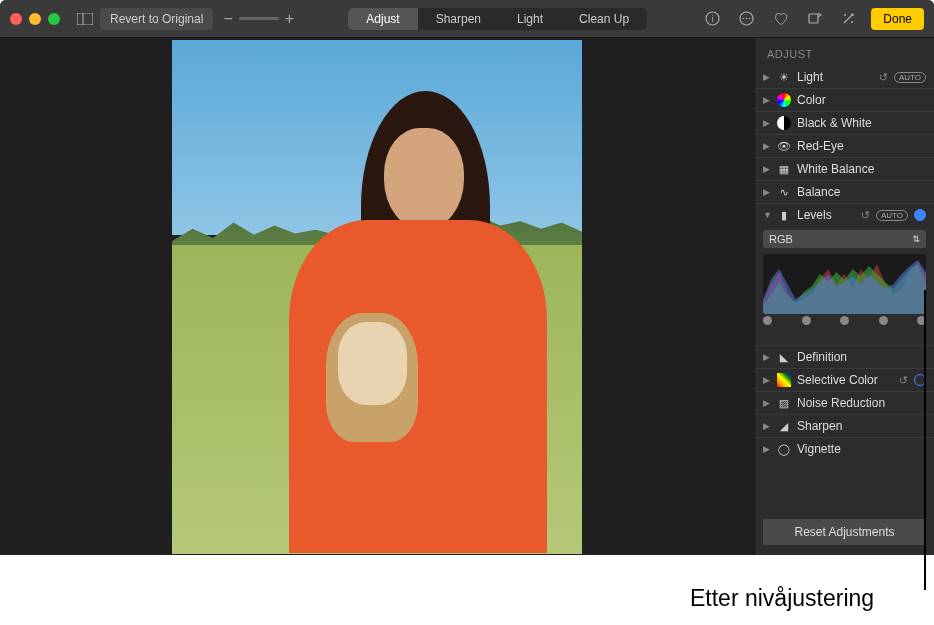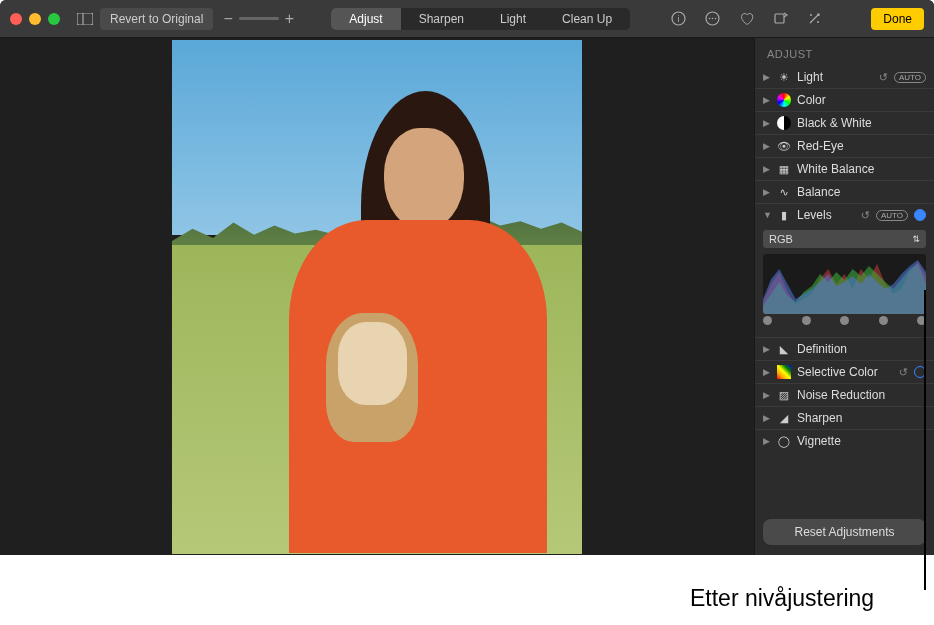--- a/index.html
+++ b/index.html
@@ -13,21 +13,21 @@
   .dot.green { background: #28c840; }
   .tb-btn { background: #4a4a4a; color: #ccc; border: none; height: 22px; padding: 0 10px; border-radius: 4px; font-size: 12px; display: flex; align-items: center; cursor: pointer; }
   .tb-icon { width: 22px; height: 22px; display: flex; align-items: center; justify-content: center; color: #aaa; cursor: pointer; }
   .zoom-slider { display: flex; align-items: center; gap: 6px; color: #aaa; margin-left: 6px; }
   .zoom-track { width: 40px; height: 3px; background: #666; border-radius: 2px; }
   .seg { display: flex; background: #2a2a2a; border-radius: 5px; overflow: hidden; margin: 0 auto; }
   .seg button { background: transparent; color: #ccc; border: none; padding: 4px 18px; font-size: 12px; cursor: pointer; }
   .seg button.active { background: #555; color: #fff; }
   .spacer { flex: 1; }
   .right-icons { display: flex; gap: 12px; align-items: center; }
-  .done-btn { background: #ffcc00; color: #000; border: none; padding: 4px 12px; border-radius: 4px; font-size: 12px; font-weight: 500; cursor: pointer; margin-left: 34px; }
+  .done-btn { background: #ffcc00; color: #000; border: none; padding: 4px 12px; border-radius: 4px; font-size: 12px; font-weight: 500; cursor: pointer; }
   .content { flex: 1; display: flex; background: #1f1f1f; overflow: hidden; }
   .canvas { flex: 1; display: flex; align-items: center; justify-content: center; background: #1f1f1f; }
   .photo { width: 410px; height: 514px; position: relative; overflow: hidden; }
   .sky { position: absolute; top: 0; left: 0; right: 0; height: 38%; background: linear-gradient(#5aa8d8, #8fc5e6); }
   .trees { position: absolute; top: 32%; left: 0; right: 0; height: 12%; background: linear-gradient(#4a6b3a, #6a8a4a); clip-path: polygon(0 60%, 5% 40%, 10% 55%, 15% 30%, 20% 50%, 25% 35%, 30% 48%, 35% 42%, 40% 50%, 45% 38%, 50% 45%, 55% 30%, 60% 40%, 65% 25%, 70% 38%, 75% 20%, 80% 35%, 85% 28%, 90% 40%, 95% 30%, 100% 45%, 100% 100%, 0 100%); }
   .grass { position: absolute; top: 40%; left: 0; right: 0; bottom: 0; background: linear-gradient(#9db65a, #b5c878); }
   .person { position: absolute; top: 10%; left: 25%; width: 70%; height: 90%; }
   .hair { position: absolute; top: 0; left: 30%; width: 45%; height: 50%; background: #2a1810; border-radius: 50% 50% 30% 30%; }
   .face { position: absolute; top: 8%; left: 38%; width: 28%; height: 22%; background: #d4a47c; border-radius: 45% 45% 50% 50%; }
   .body { position: absolute; top: 28%; left: 5%; width: 90%; height: 72%; background: #e85a2c; border-radius: 30% 30% 0 0; }
@@ -37,26 +37,26 @@
   .panel-header { padding: 10px 12px 6px; font-size: 11px; letter-spacing: 0.5px; color: #888; }
   .adj-row { display: flex; align-items: center; padding: 4px 8px; gap: 6px; cursor: pointer; border-bottom: 1px solid #3a3a3a; min-height: 22px; }
   .adj-row:last-of-type { border-bottom: none; }
   .chev { width: 8px; color: #888; font-size: 9px; }
   .adj-icon { width: 14px; height: 14px; display: flex; align-items: center; justify-content: center; font-size: 11px; }
   .adj-label { flex: 1; color: #ddd; }
   .auto-badge { font-size: 8px; border: 1px solid #888; border-radius: 7px; padding: 0 4px; color: #aaa; }
   .reset-icn { color: #888; font-size: 11px; }
   .status-dot { width: 12px; height: 12px; border-radius: 50%; border: 1.5px solid #3a86ff; }
   .status-dot.filled { background: #3a86ff; }
-  .levels-body { padding: 4px 8px 12px; border-bottom: 1px solid #3a3a3a; }
+  .levels-body { padding: 4px 8px 20px; border-bottom: 1px solid #3a3a3a; }
   .rgb-select { width: 100%; background: #4a4a4a; color: #ddd; border: none; border-radius: 3px; padding: 3px 6px; font-size: 11px; display: flex; justify-content: space-between; align-items: center; cursor: pointer; }
   .histogram { margin-top: 6px; width: 100%; height: 60px; background: #1a1a1a; border-radius: 3px; position: relative; overflow: hidden; }
   .hist-sliders { display: flex; justify-content: space-between; margin-top: 2px; padding: 0 0px; }
   .hslider { width: 9px; height: 9px; background: #888; border-radius: 50%; cursor: pointer; }
-  .reset-btn { margin: auto 8px 10px; background: #4a4a4a; color: #ddd; border: none; padding: 6px; border-radius: 8px; font-size: 12px; cursor: pointer; }
+  .reset-btn { margin: auto 8px 10px; background: #4a4a4a; color: #ddd; border: none; padding: 6px; border-radius: 0; font-size: 12px; cursor: pointer; }
   .callout-line { position: absolute; left: 924px; top: 290px; width: 2px; height: 300px; background: #000; }
   .callout-text { position: absolute; left: 690px; top: 585px; font-size: 23px; color: #000; }
   svg.hist-svg { position: absolute; top:0; left:0; width:100%; height:100%; }
 </style>
 </head>
 <body>
 
 <div class="window">
   <div class="titlebar">
     <div class="traffic">

